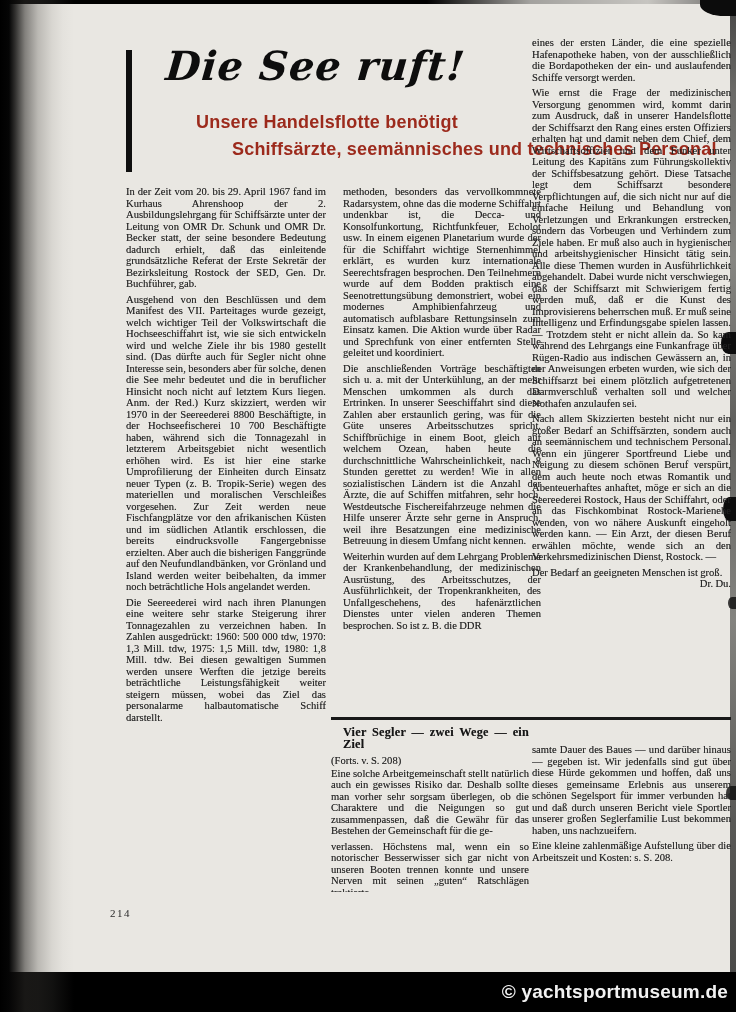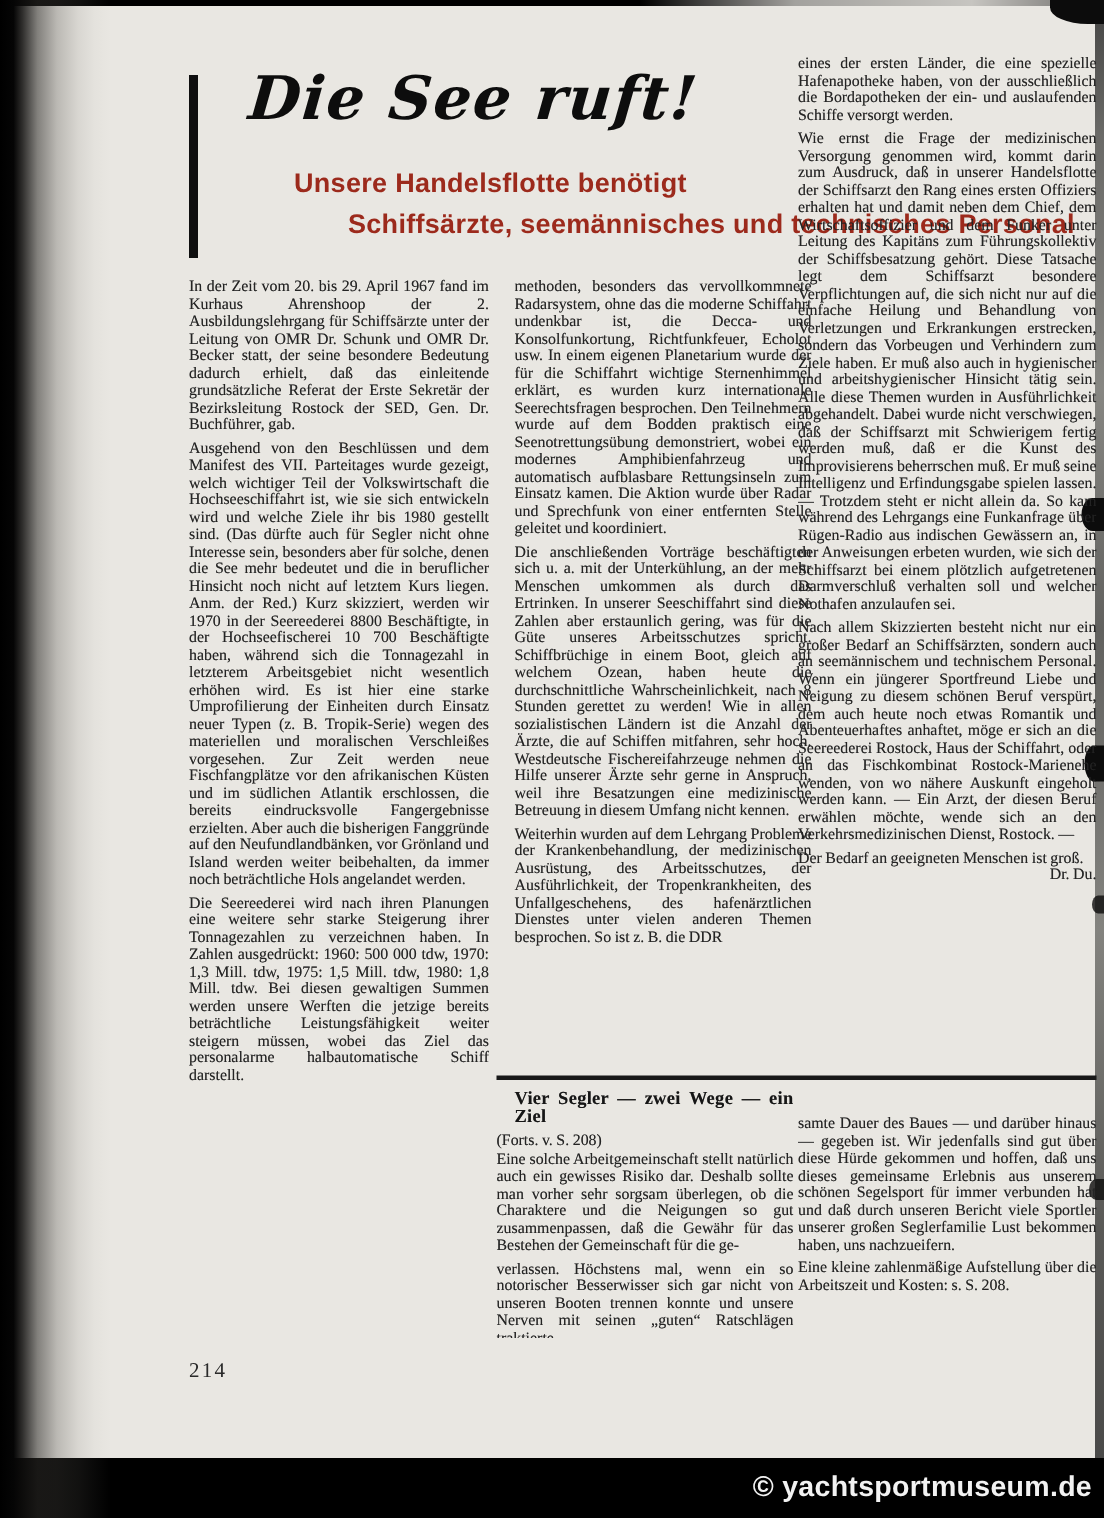--- a/index.html
+++ b/index.html
@@ -38,21 +38,21 @@
   .bodycol p:last-child{margin-bottom:0;}
   .col1{left:126px;top:186px;width:200px;height:730px;overflow:hidden;}
   .col2{left:331px;top:186px;width:198px;height:531px;overflow:hidden;margin-left:12px;}
   .col3{left:532px;top:37px;width:199px;height:678px;overflow:hidden;}
   .col2b{left:331px;top:727px;width:198px;height:165px;overflow:hidden;}
   .col3b{left:532px;top:744px;width:199px;height:155px;overflow:hidden;}
   .rule{position:absolute;left:331px;top:717px;width:400px;height:3px;background:#181818;}
   .cont-heading{font-size:12.3px;font-weight:bold;letter-spacing:.2px;margin:0 0 5px 12px;color:#161616;}
   .forts{margin:0 0 1px 0 !important;}
   .sig{float:right;}
-  .pagenum{position:absolute;left:126px;top:907px;font-size:14px;letter-spacing:1.5px;color:#2a2a2a;text-align:center;}
+  .pagenum{position:absolute;left:110px;top:907px;font-size:11px;letter-spacing:1.5px;color:#2a2a2a;text-align:center;}
   
   .bottom-bar{position:absolute;left:0;top:972px;width:736px;height:40px;background:#000000;}
   .watermark{position:absolute;right:8px;top:9px;color:#f2f2f2;
     font-family:"Liberation Sans", sans-serif;font-weight:bold;font-size:19px;letter-spacing:.2px;}
 </style>
 </head>
 <body>
 
 <div class="page">
 

